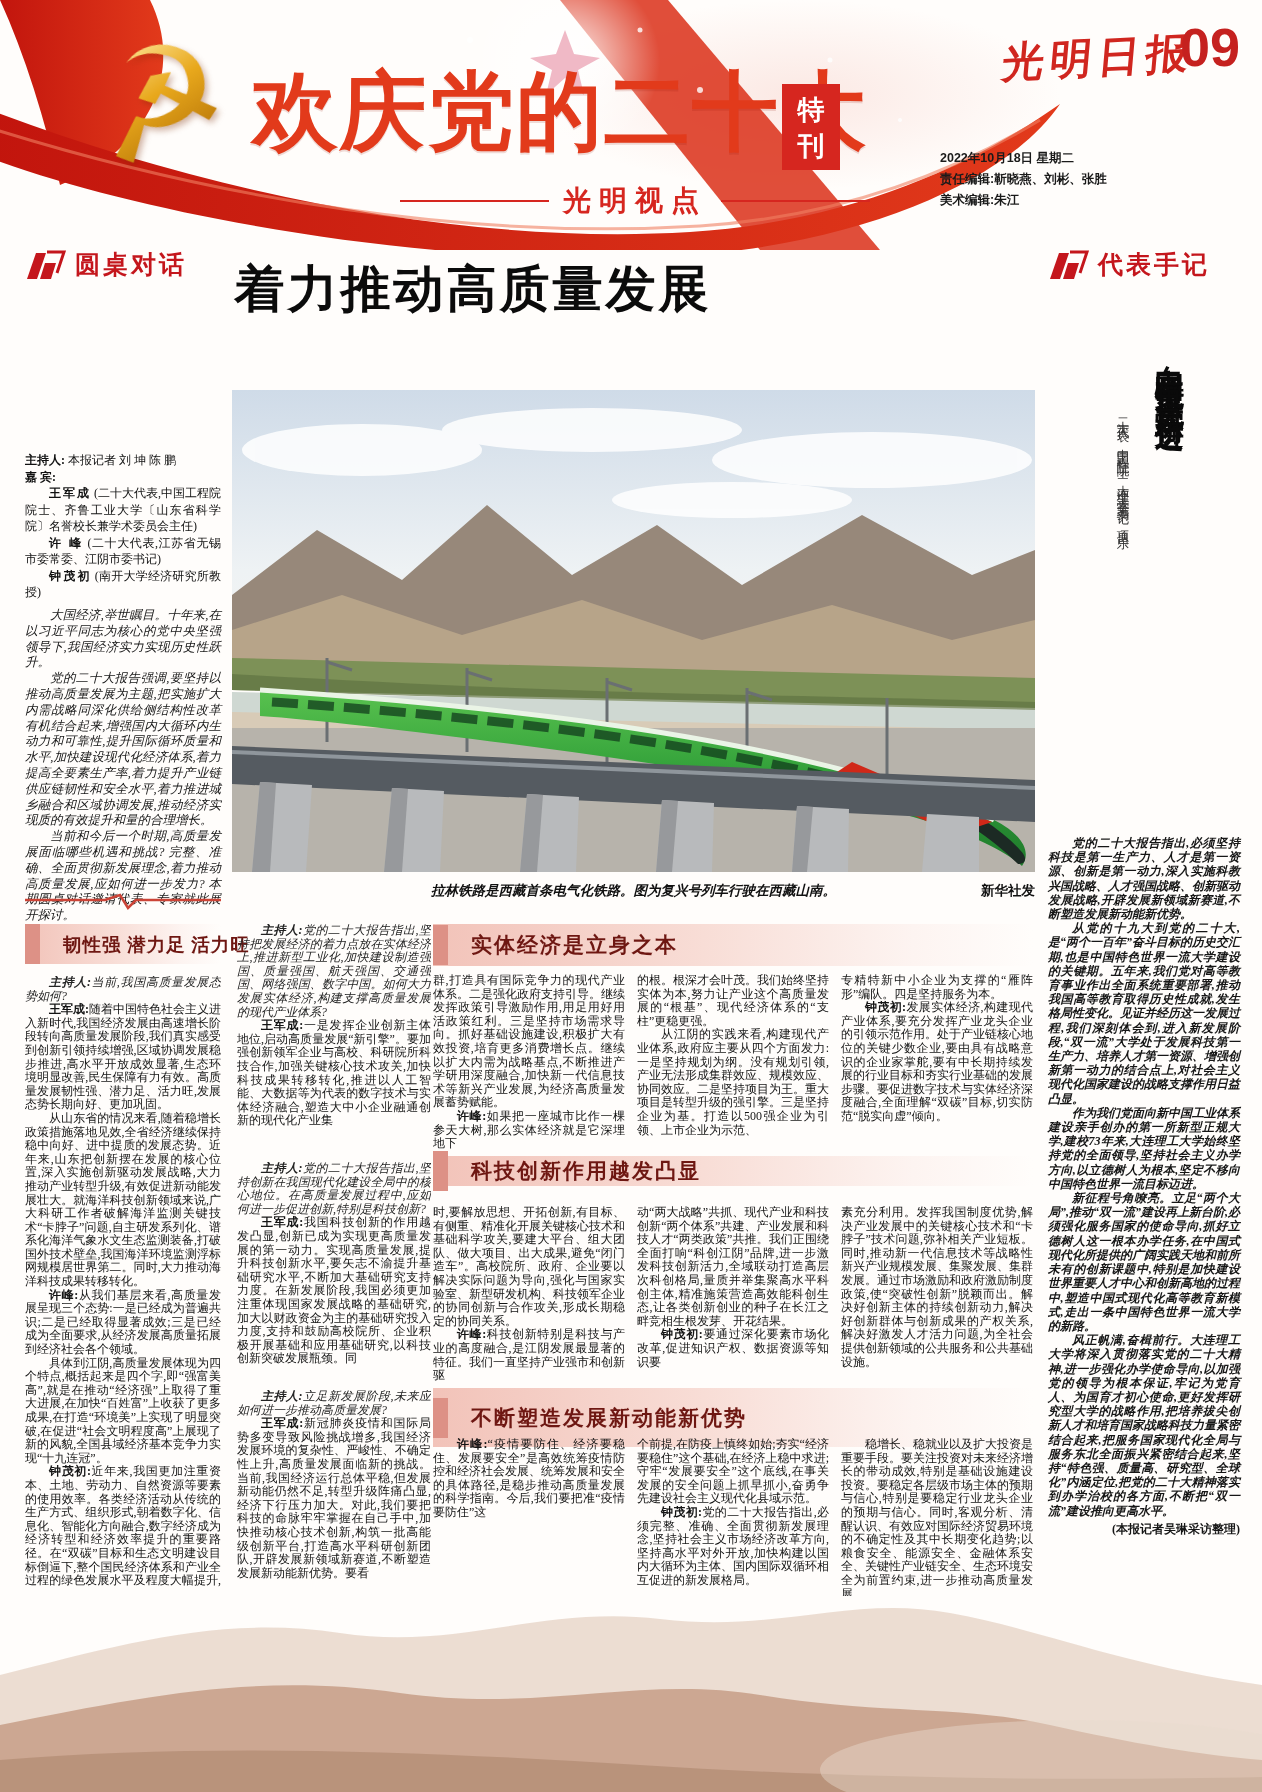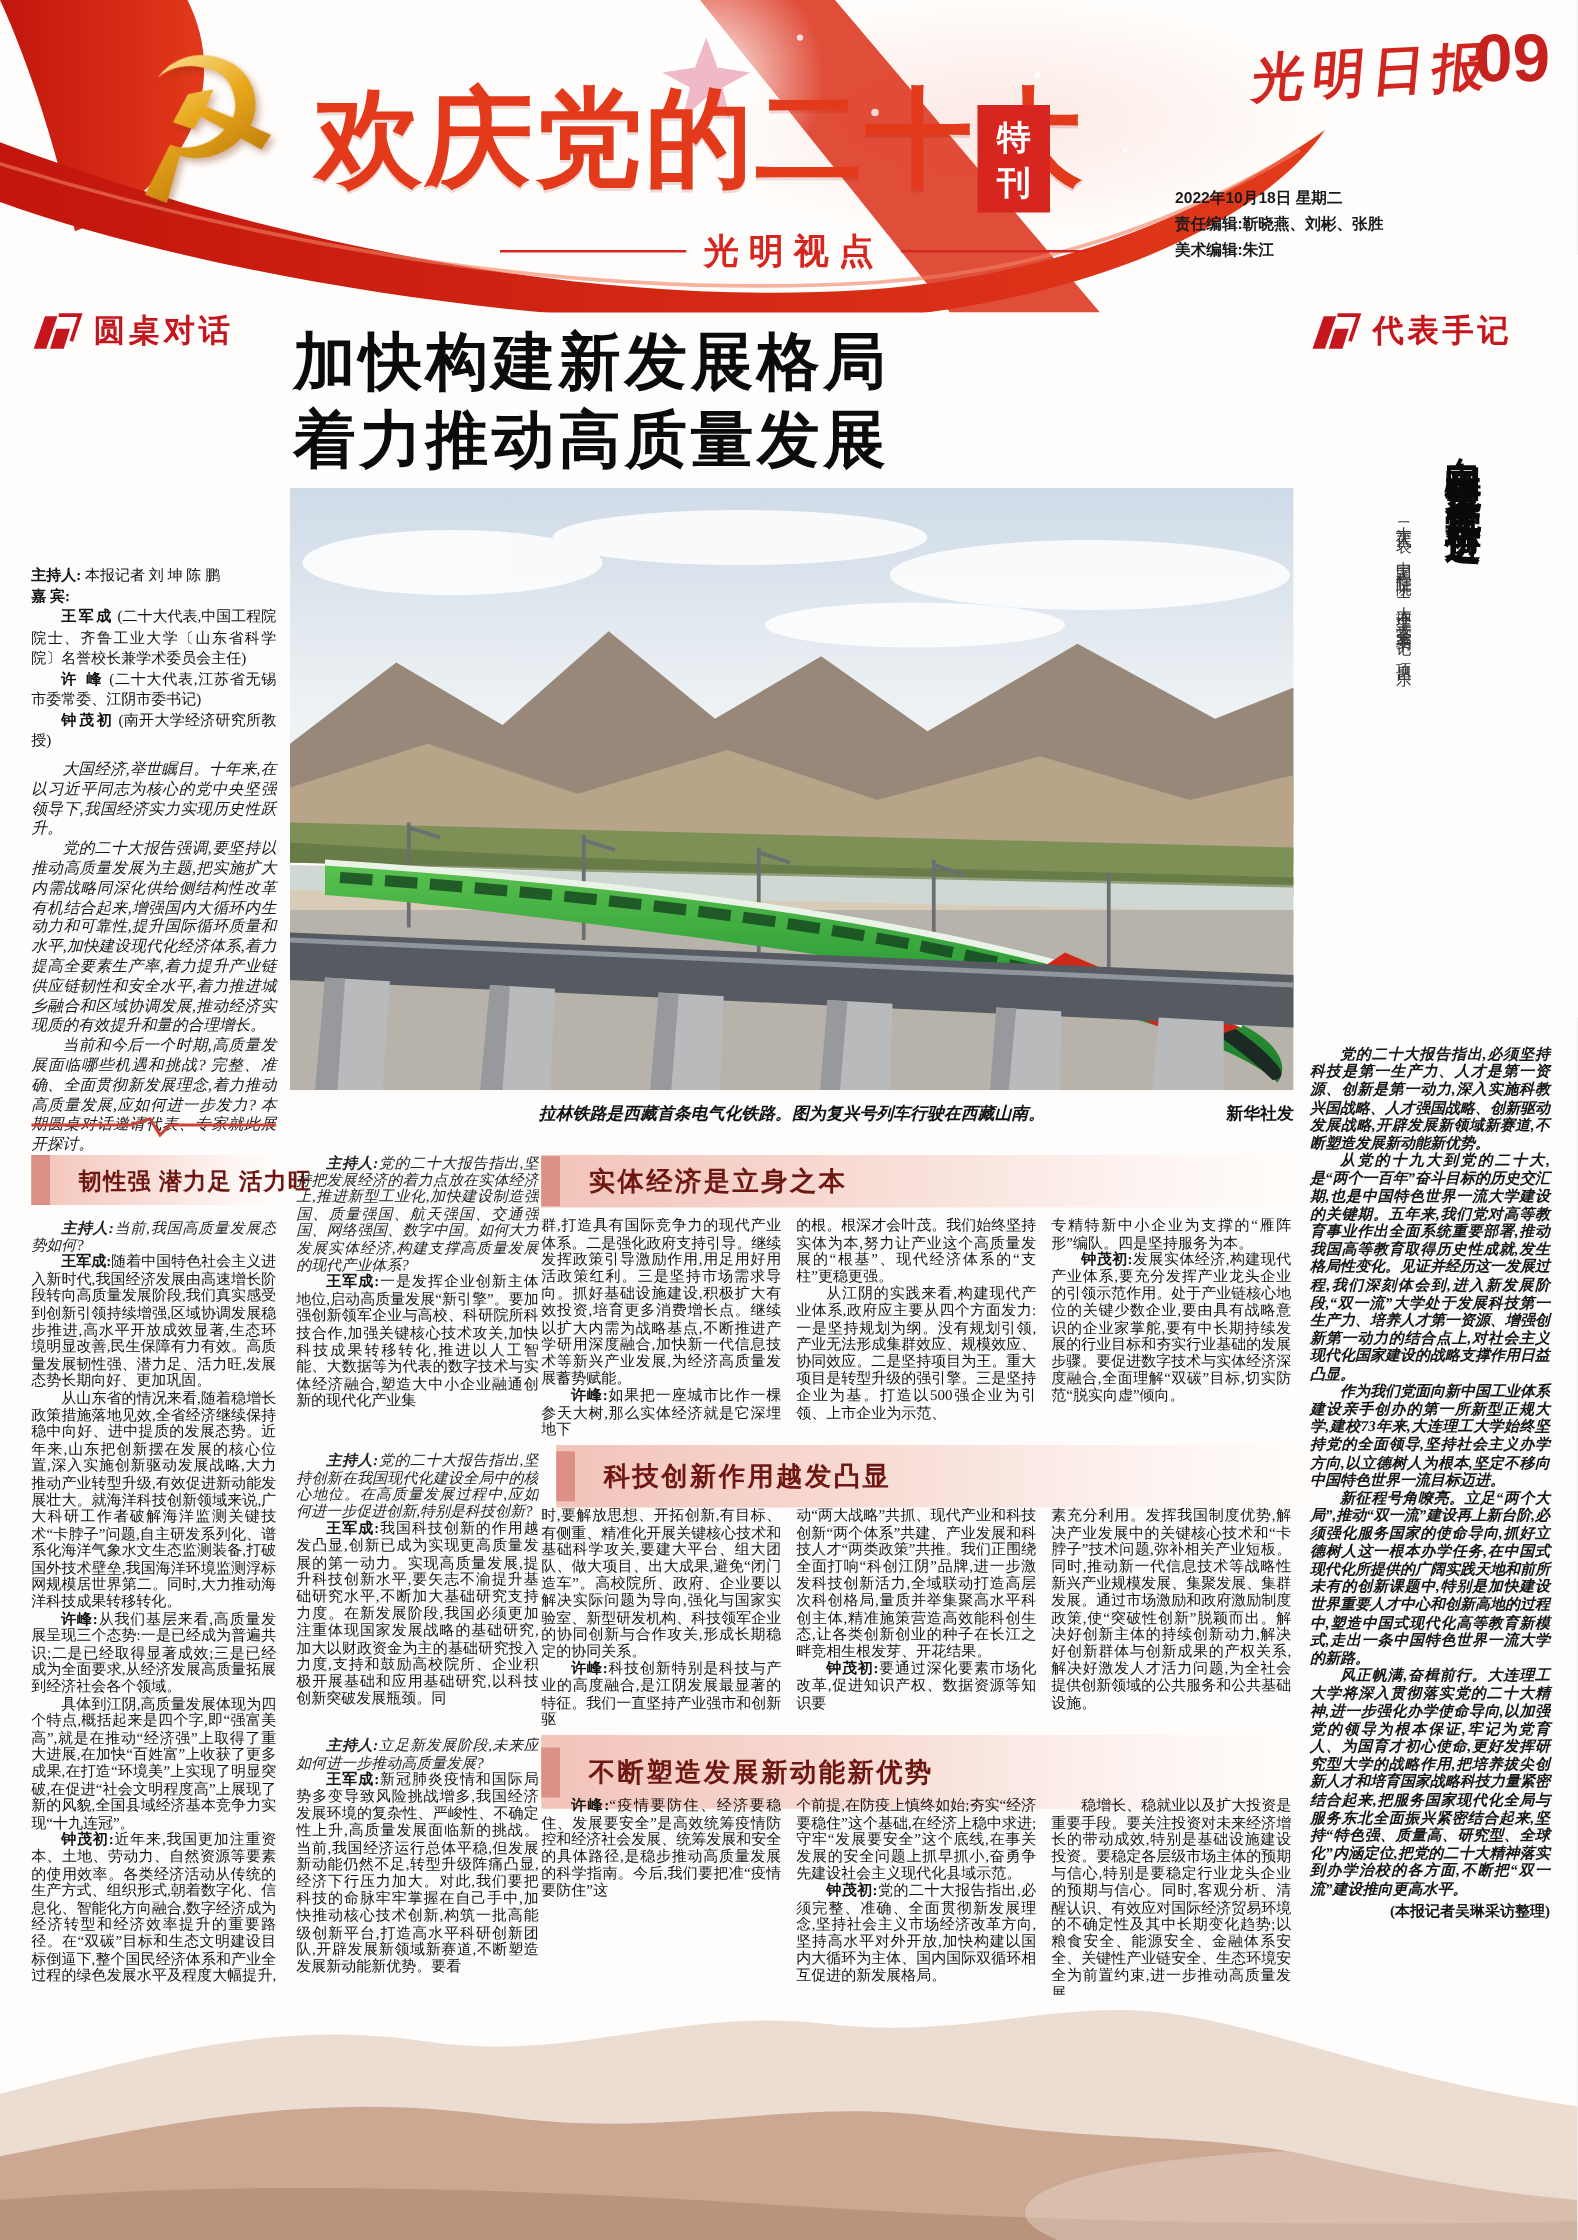--- a/index.html
+++ b/index.html
@@ -132,21 +132,20 @@
   <div class="abs badge" style="left:25px;top:248px;z-index:2">
     <svg width="42" height="32" viewBox="0 0 42 32">
       <path d="M22,3 h17 l-7,21" fill="none" stroke="#c4161c" stroke-width="3"></path>
       <polygon points="2,30 11,4 21,4 12,30" fill="#c4161c"></polygon>
       <polygon points="15,30 20,14 31,14 26,30" fill="#c4161c"></polygon>
     </svg>
     <span class="bt">圆桌对话</span>
   </div>
 
   <div class="abs headline" style="left:228px;top:258px;z-index:2">
-    <div>加快构建新发展格局</div>
     <div>着力推动高质量发展</div>
   </div>
 
   <div class="abs" style="left:232px;top:390px;width:803px;height:482px;overflow:hidden;z-index:1">
     <svg width="803" height="482" viewBox="0 0 803 482">
       <defs>
         <linearGradient id="sky" x1="0" y1="0" x2="0" y2="1">
           <stop offset="0" stop-color="#cfdbe8"></stop>
             <stop offset="0.6" stop-color="#eef2f4"></stop>
             <stop offset="1" stop-color="#f6f5f2"></stop>
@@ -264,21 +263,21 @@
   <div class="col" style="left:237px;top:1390px;width:194px;height:200px;">
 
   <p class="q"><b>主持人:</b><span>立足新发展阶段,未来应如何进一步推动高质量发展?</span></p>
       <p><b>王军成:</b><span>新冠肺炎疫情和国际局势多变导致风险挑战增多,我国经济发展环境的复杂性、严峻性、不确定性上升,高质量发展面临新的挑战。当前,我国经济运行总体平稳,但发展新动能仍然不足,转型升级阵痛凸显,经济下行压力加大。对此,我们要把科技的命脉牢牢掌握在自己手中,加快推动核心技术创新,构筑一批高能级创新平台,打造高水平科研创新团队,开辟发展新领域新赛道,不断塑造发展新动能新优势。要看</span></p>
     </div>
 
   <div class="band" style="left:433px;top:924px;width:600px;height:42px;">
     <span class="sq"></span>
     <h3>实体经济是立身之本</h3>
   </div>
-  <div class="band" style="left:445px;top:1156px;width:600px;height:50px;text-align:center;">
+  <div class="band" style="left:433px;top:1156px;width:600px;height:30px;text-align:center;">
     <span class="sq"></span>
     <h3>科技创新作用越发凸显</h3>
   </div>
   <div class="band" style="left:433px;top:1388px;width:600px;height:59px;">
     <span class="sq"></span>
     <h3>不断塑造发展新动能新优势</h3>
   </div>
 
   <div class="col" style="left:433px;top:974px;width:192px;height:176px;">
 

